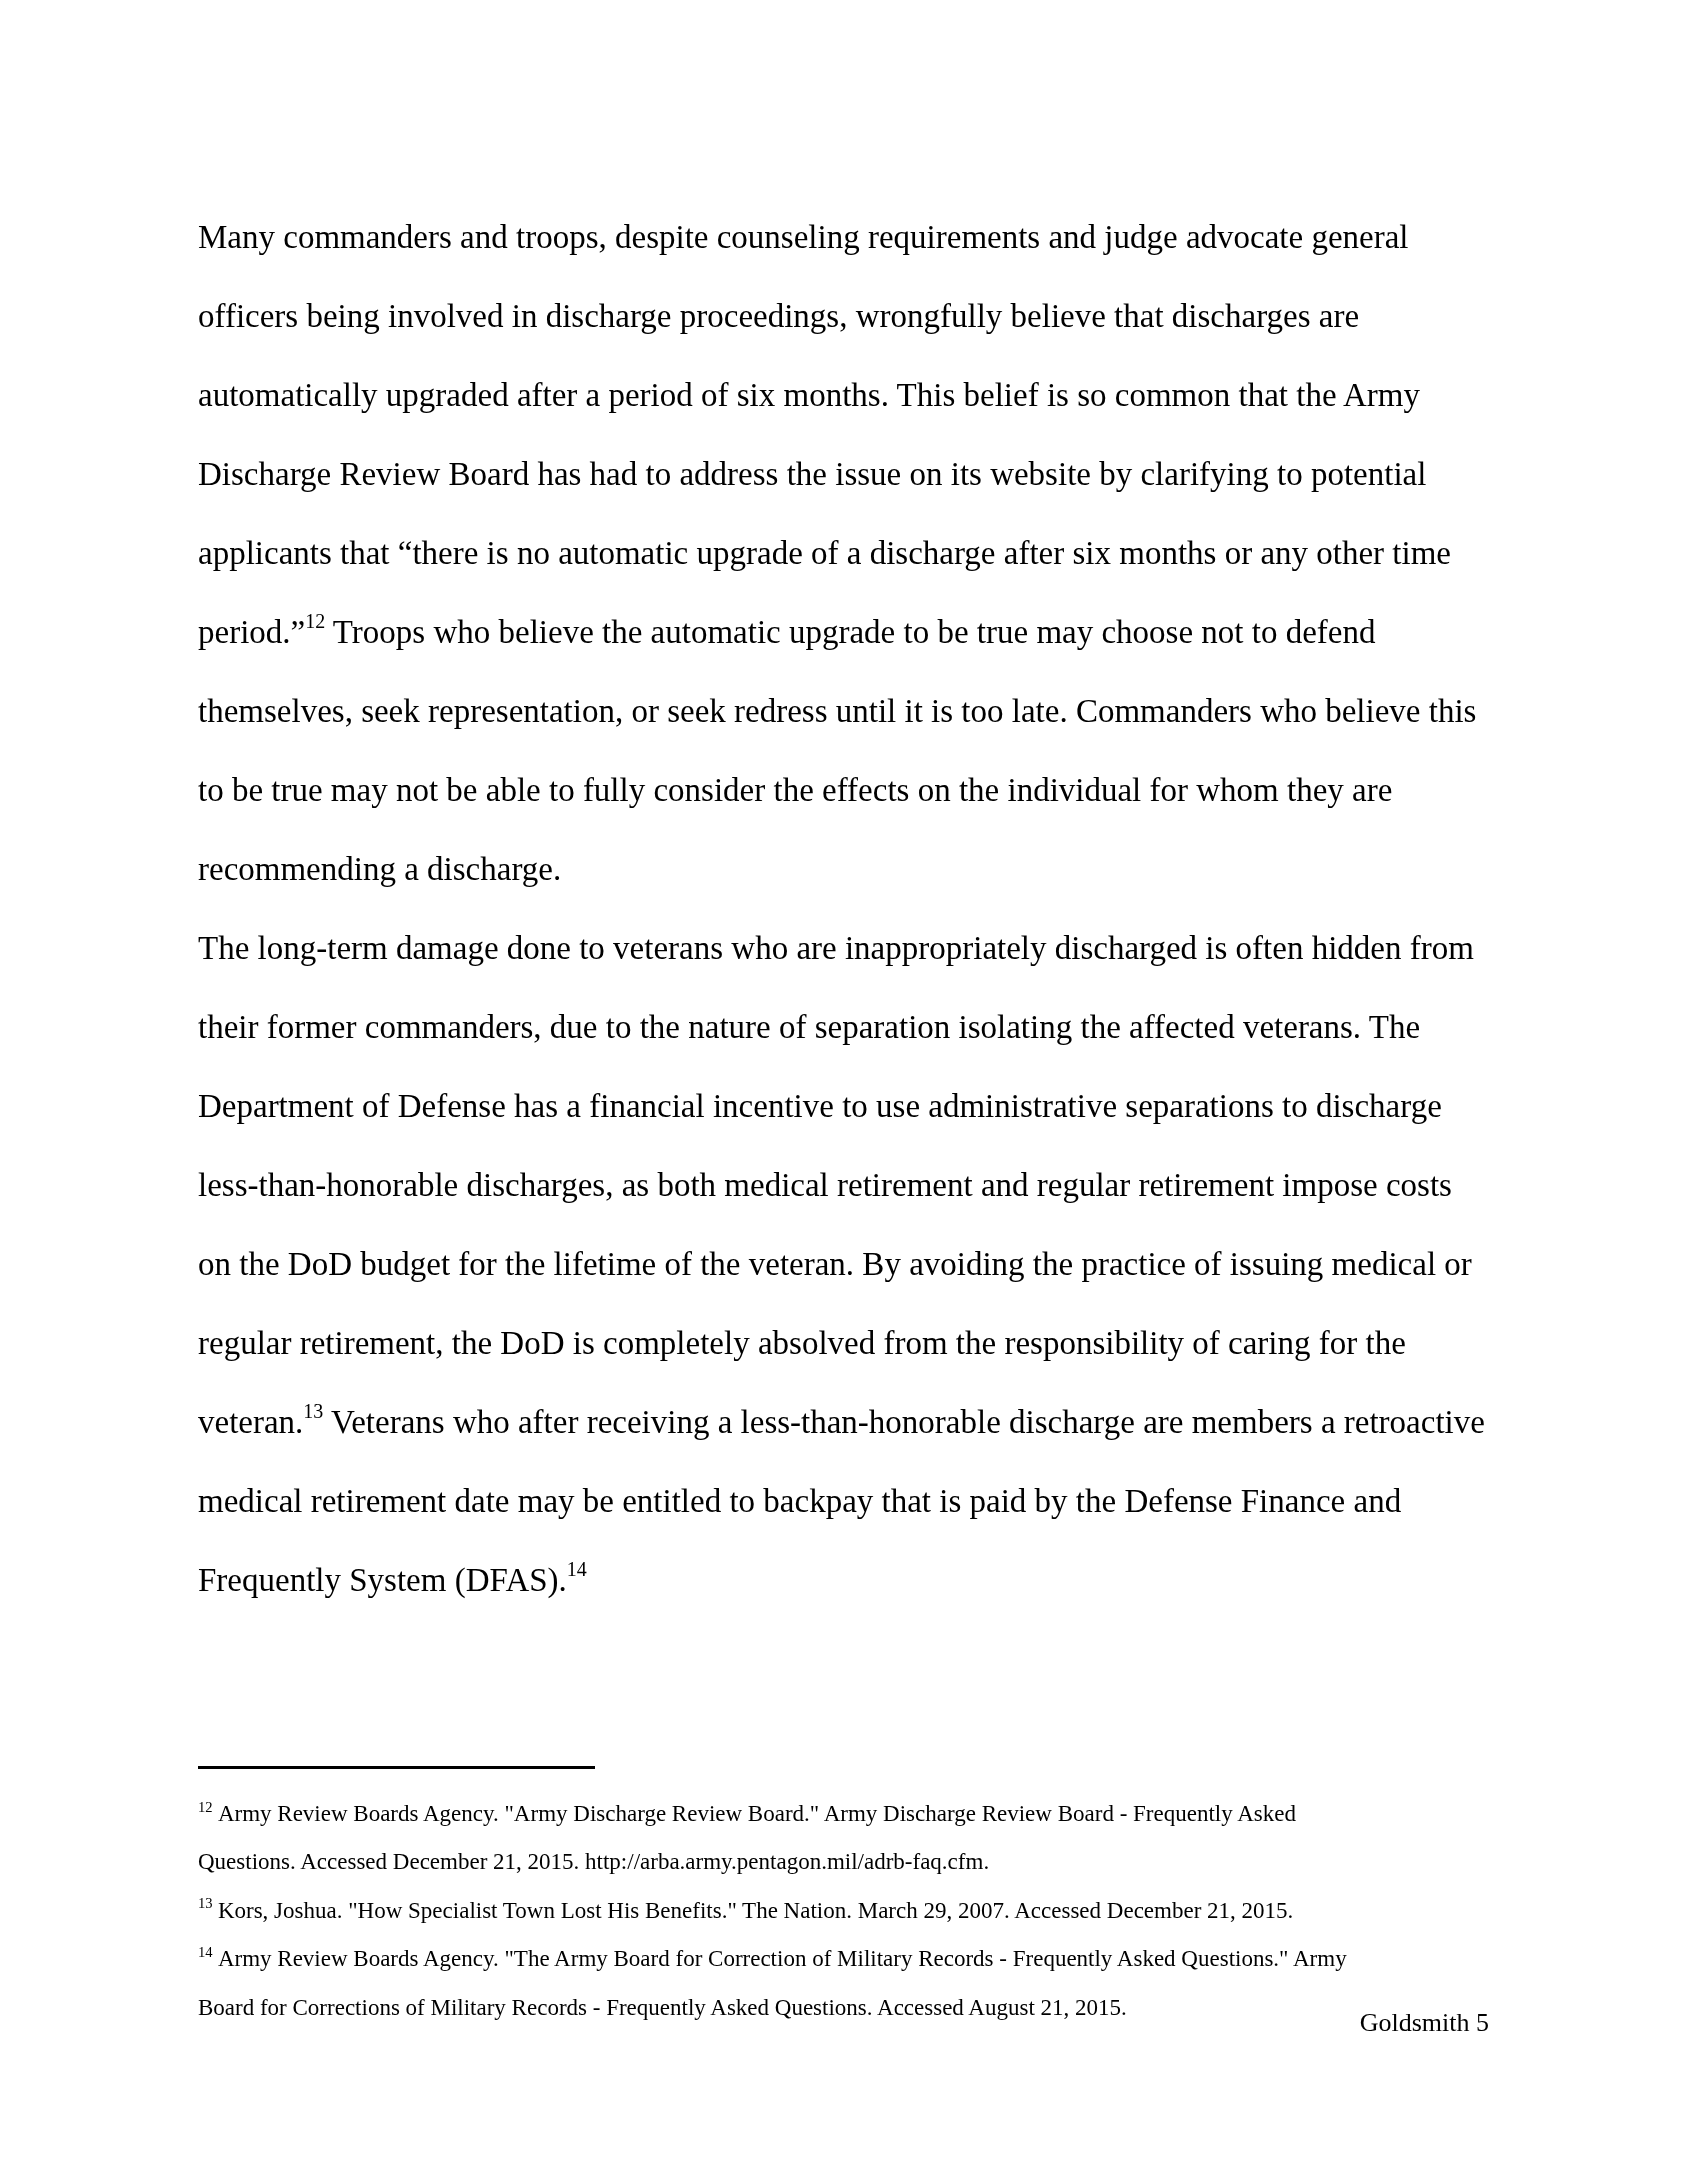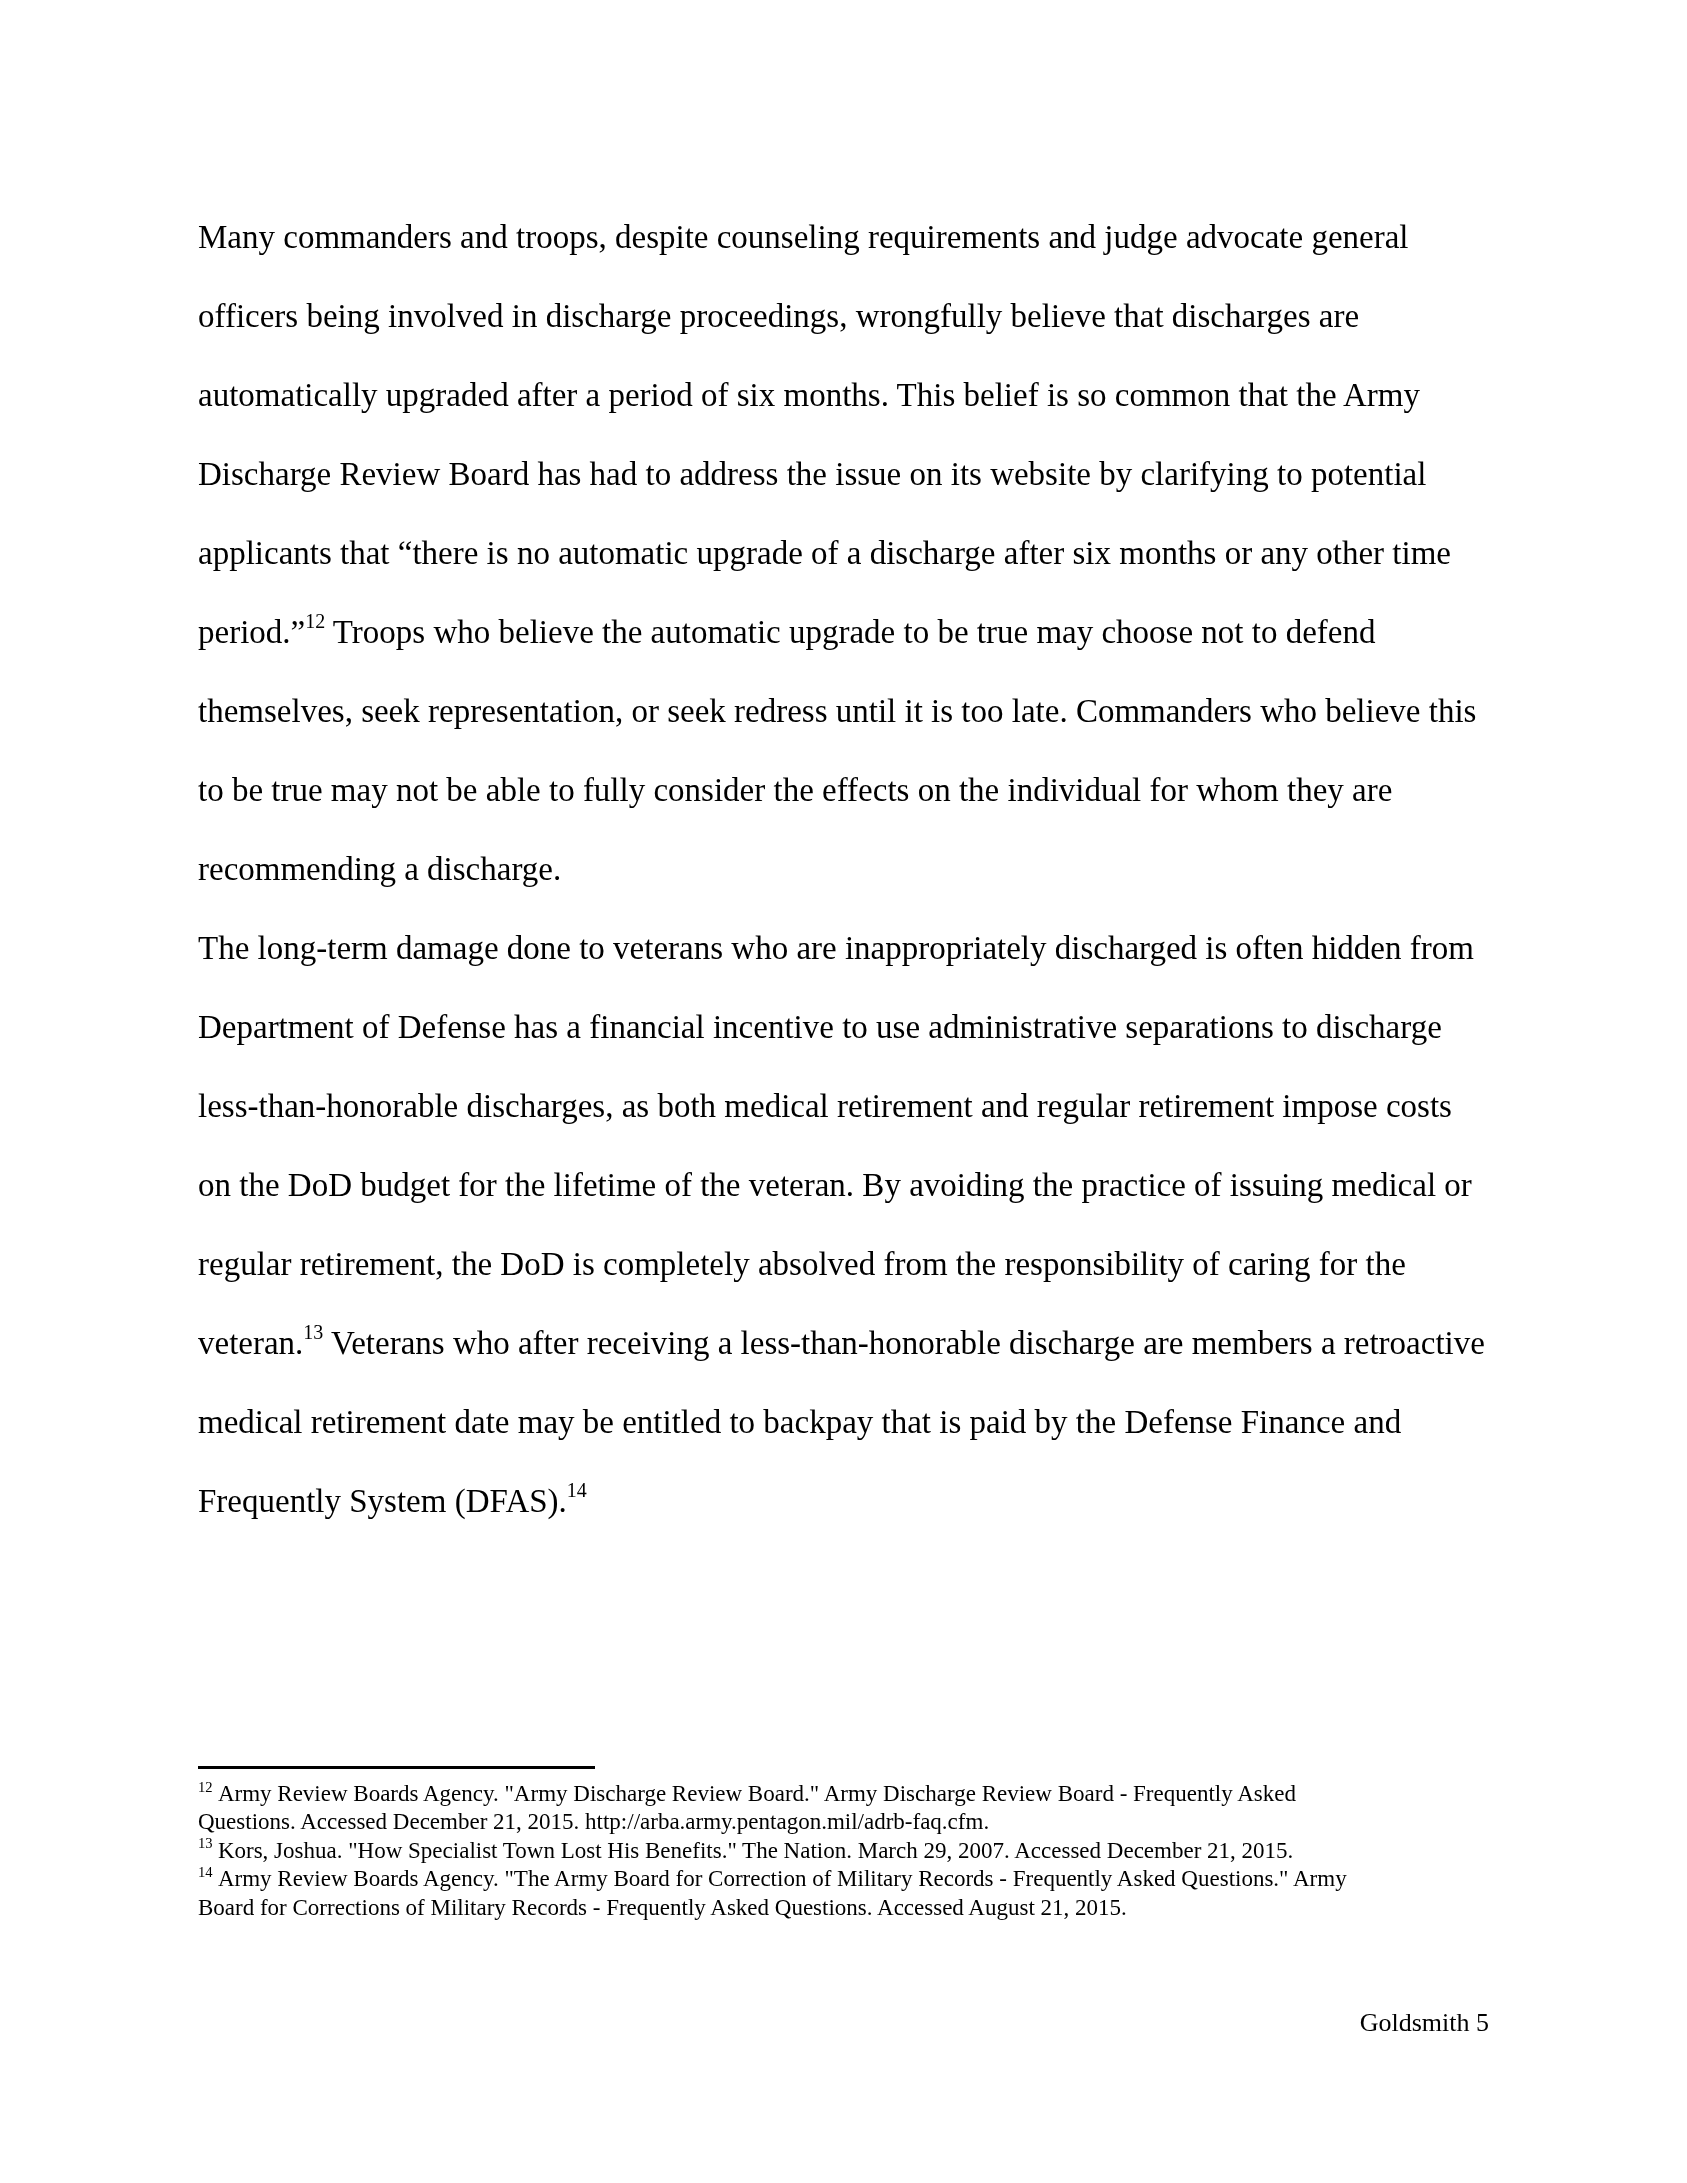--- a/index.html
+++ b/index.html
@@ -56,20 +56,21 @@
       left: 198px;
       top: 1780px;
       width: 1297px;
     }
     .fn-line {
       display: block;
       font-size: 23px;
       line-height: 28.4px;
       height: 28.4px;
       white-space: nowrap;
+      margin-top: 20px;
     }
     sup.fn-num {
       font-size: 14.6px;
       vertical-align: baseline;
       position: relative;
       top: -9.3px;
       line-height: 0;
       margin-right: 5.3px;
     }
     .page-label {
@@ -95,20 +96,21 @@
       <span class="line">Discharge Review Board has had to address the issue on its website by clarifying to potential</span>
       <span class="line">applicants that “there is no automatic upgrade of a discharge after six months or any other time</span>
       <span class="line"><span>period.”</span><sup class="fn-ref">12</sup><span> Troops who believe the automatic upgrade to be true may choose not to defend</span></span>
       <span class="line">themselves, seek representation, or seek redress until it is too late. Commanders who believe this</span>
       <span class="line">to be true may not be able to fully consider the effects on the individual for whom they are</span>
       <span class="line">recommending a discharge.</span>
     </div>
 
     <div>
       <span class="line">The long-term damage done to veterans who are inappropriately discharged is often hidden from</span>
+      <span class="line">their former commanders, due to the nature of separation isolating the affected veterans. The</span>
       <span class="line">Department of Defense has a financial incentive to use administrative separations to discharge</span>
       <span class="line">less-than-honorable discharges, as both medical retirement and regular retirement impose costs</span>
       <span class="line">on the DoD budget for the lifetime of the veteran. By avoiding the practice of issuing medical or</span>
       <span class="line">regular retirement, the DoD is completely absolved from the responsibility of caring for the</span>
       <span class="line"><span>veteran.</span><sup class="fn-ref">13</sup><span> Veterans who after receiving a less-than-honorable discharge are members a retroactive</span></span>
       <span class="line">medical retirement date may be entitled to backpay that is paid by the Defense Finance and</span>
       <span class="line"><span>Frequently System (DFAS).</span><sup class="fn-ref">14</sup></span>
     </div>
   </div>
 

